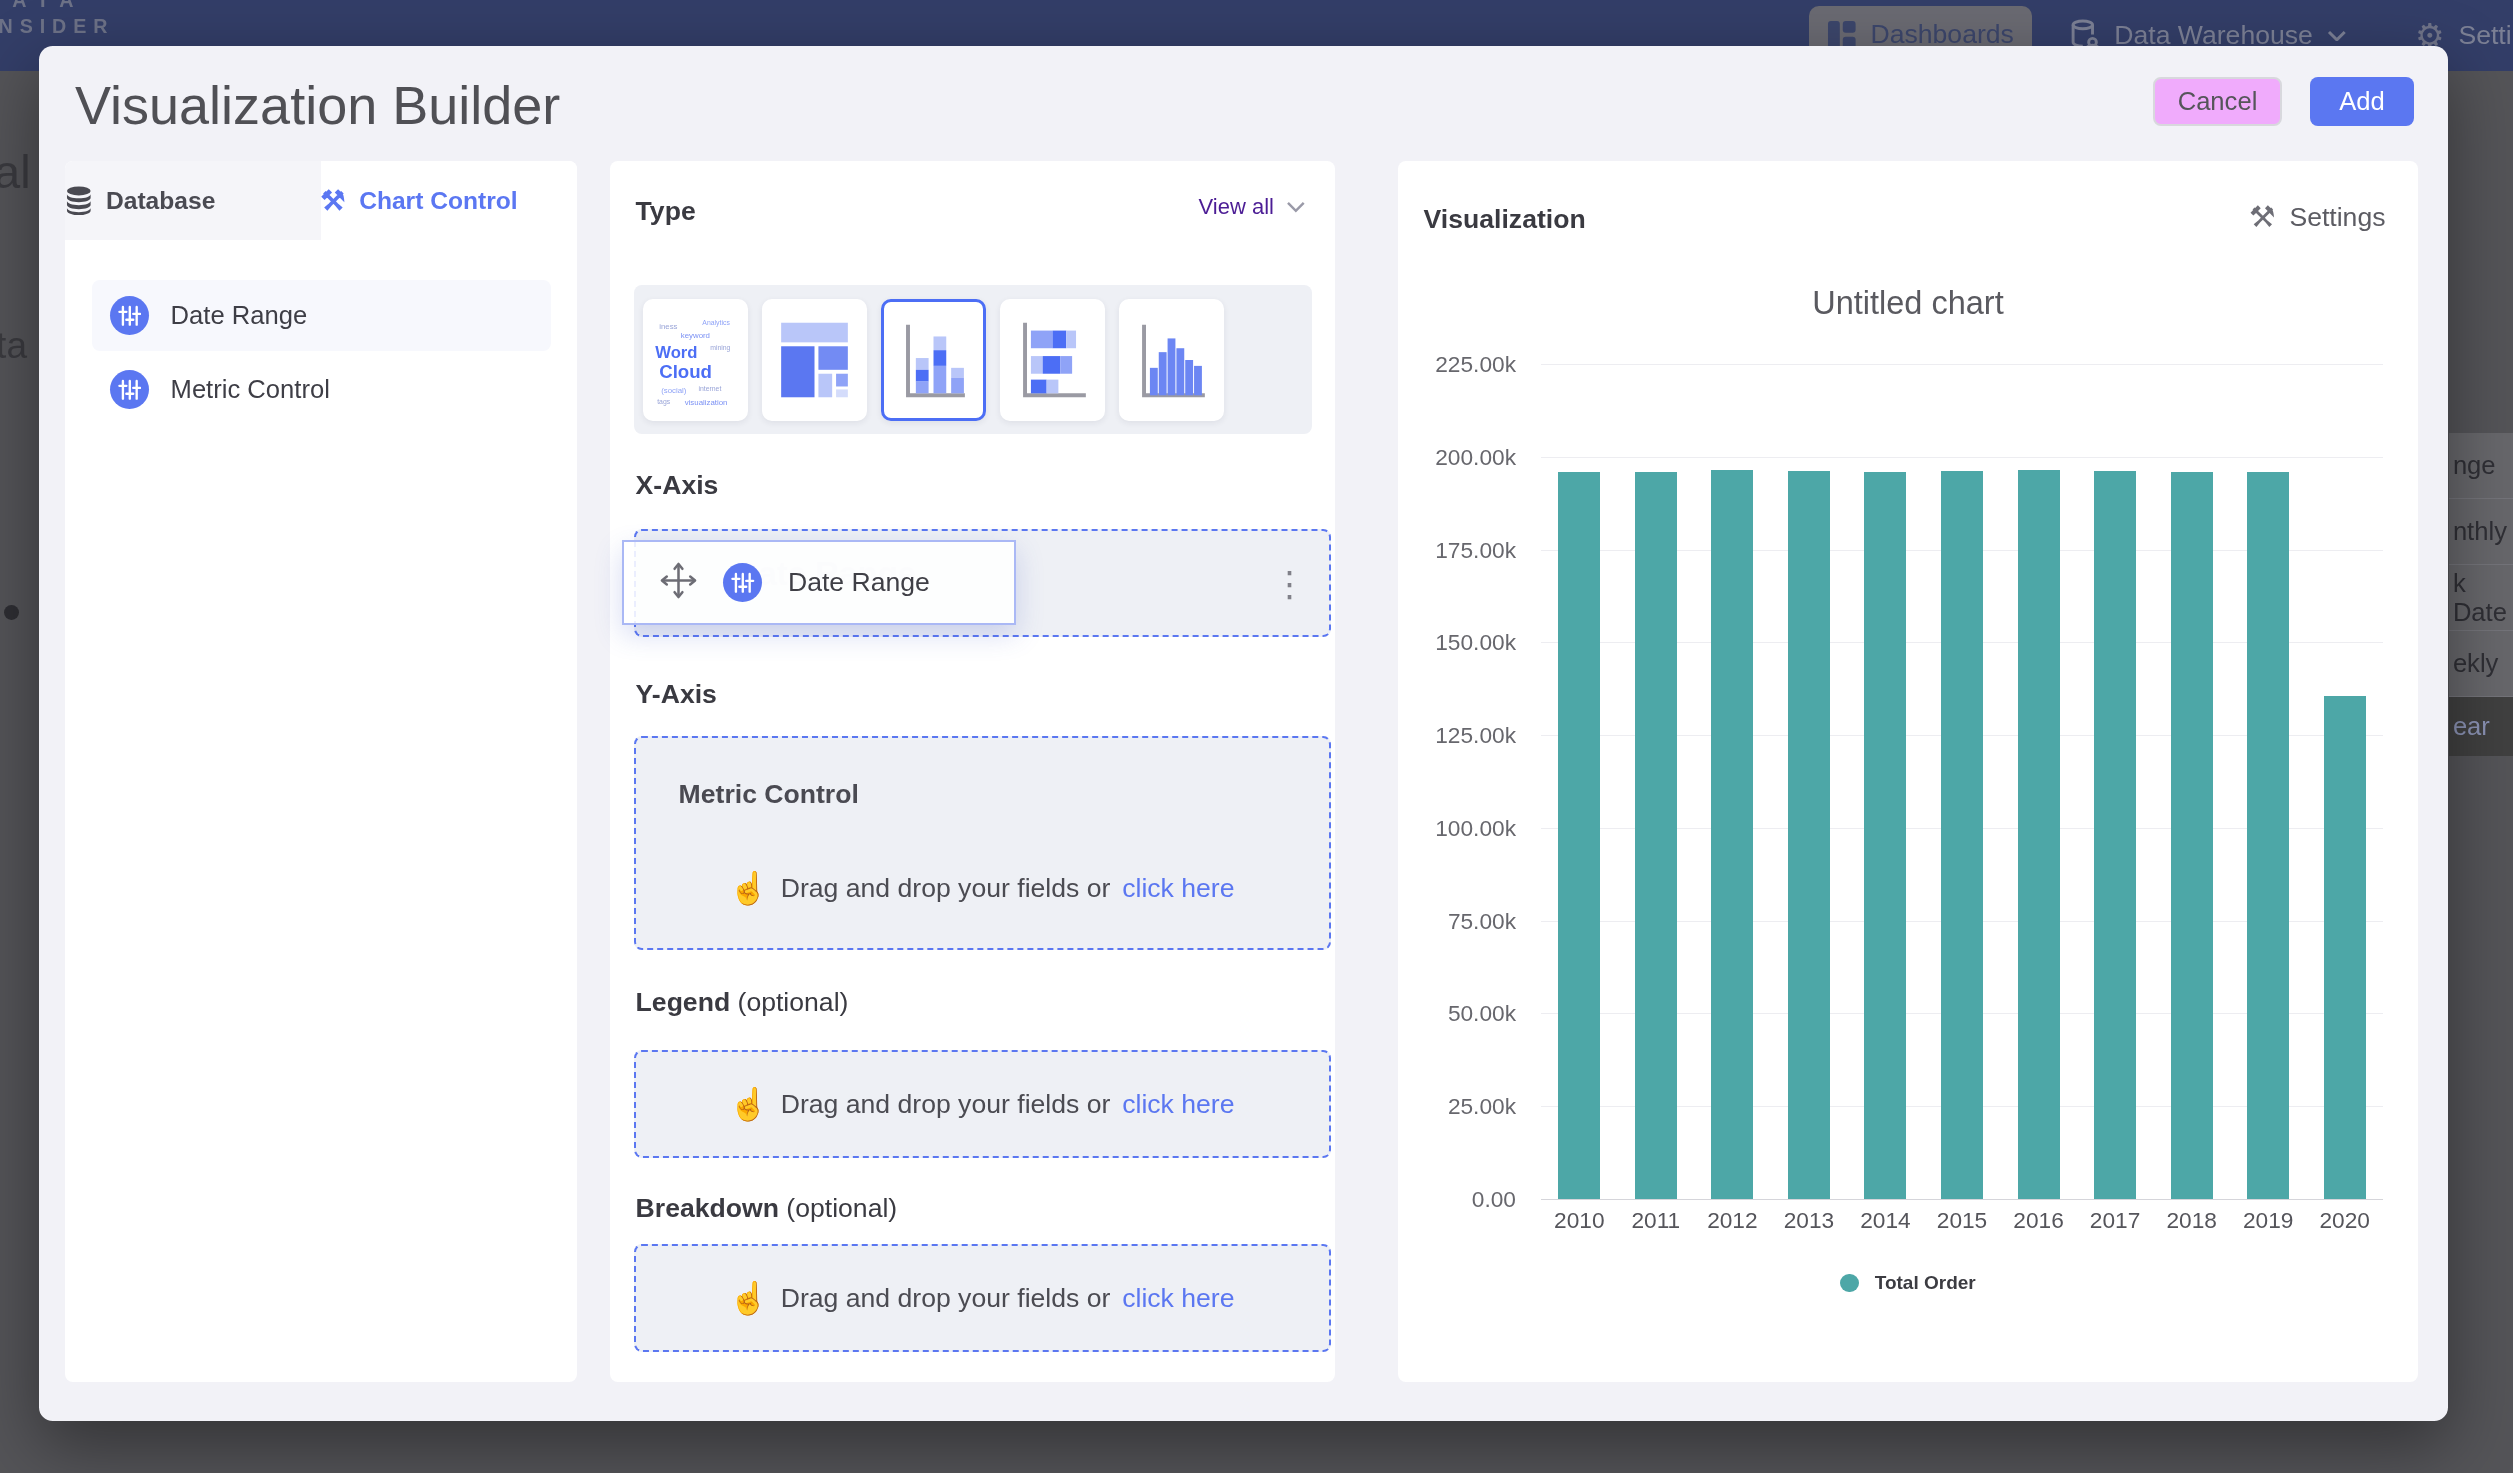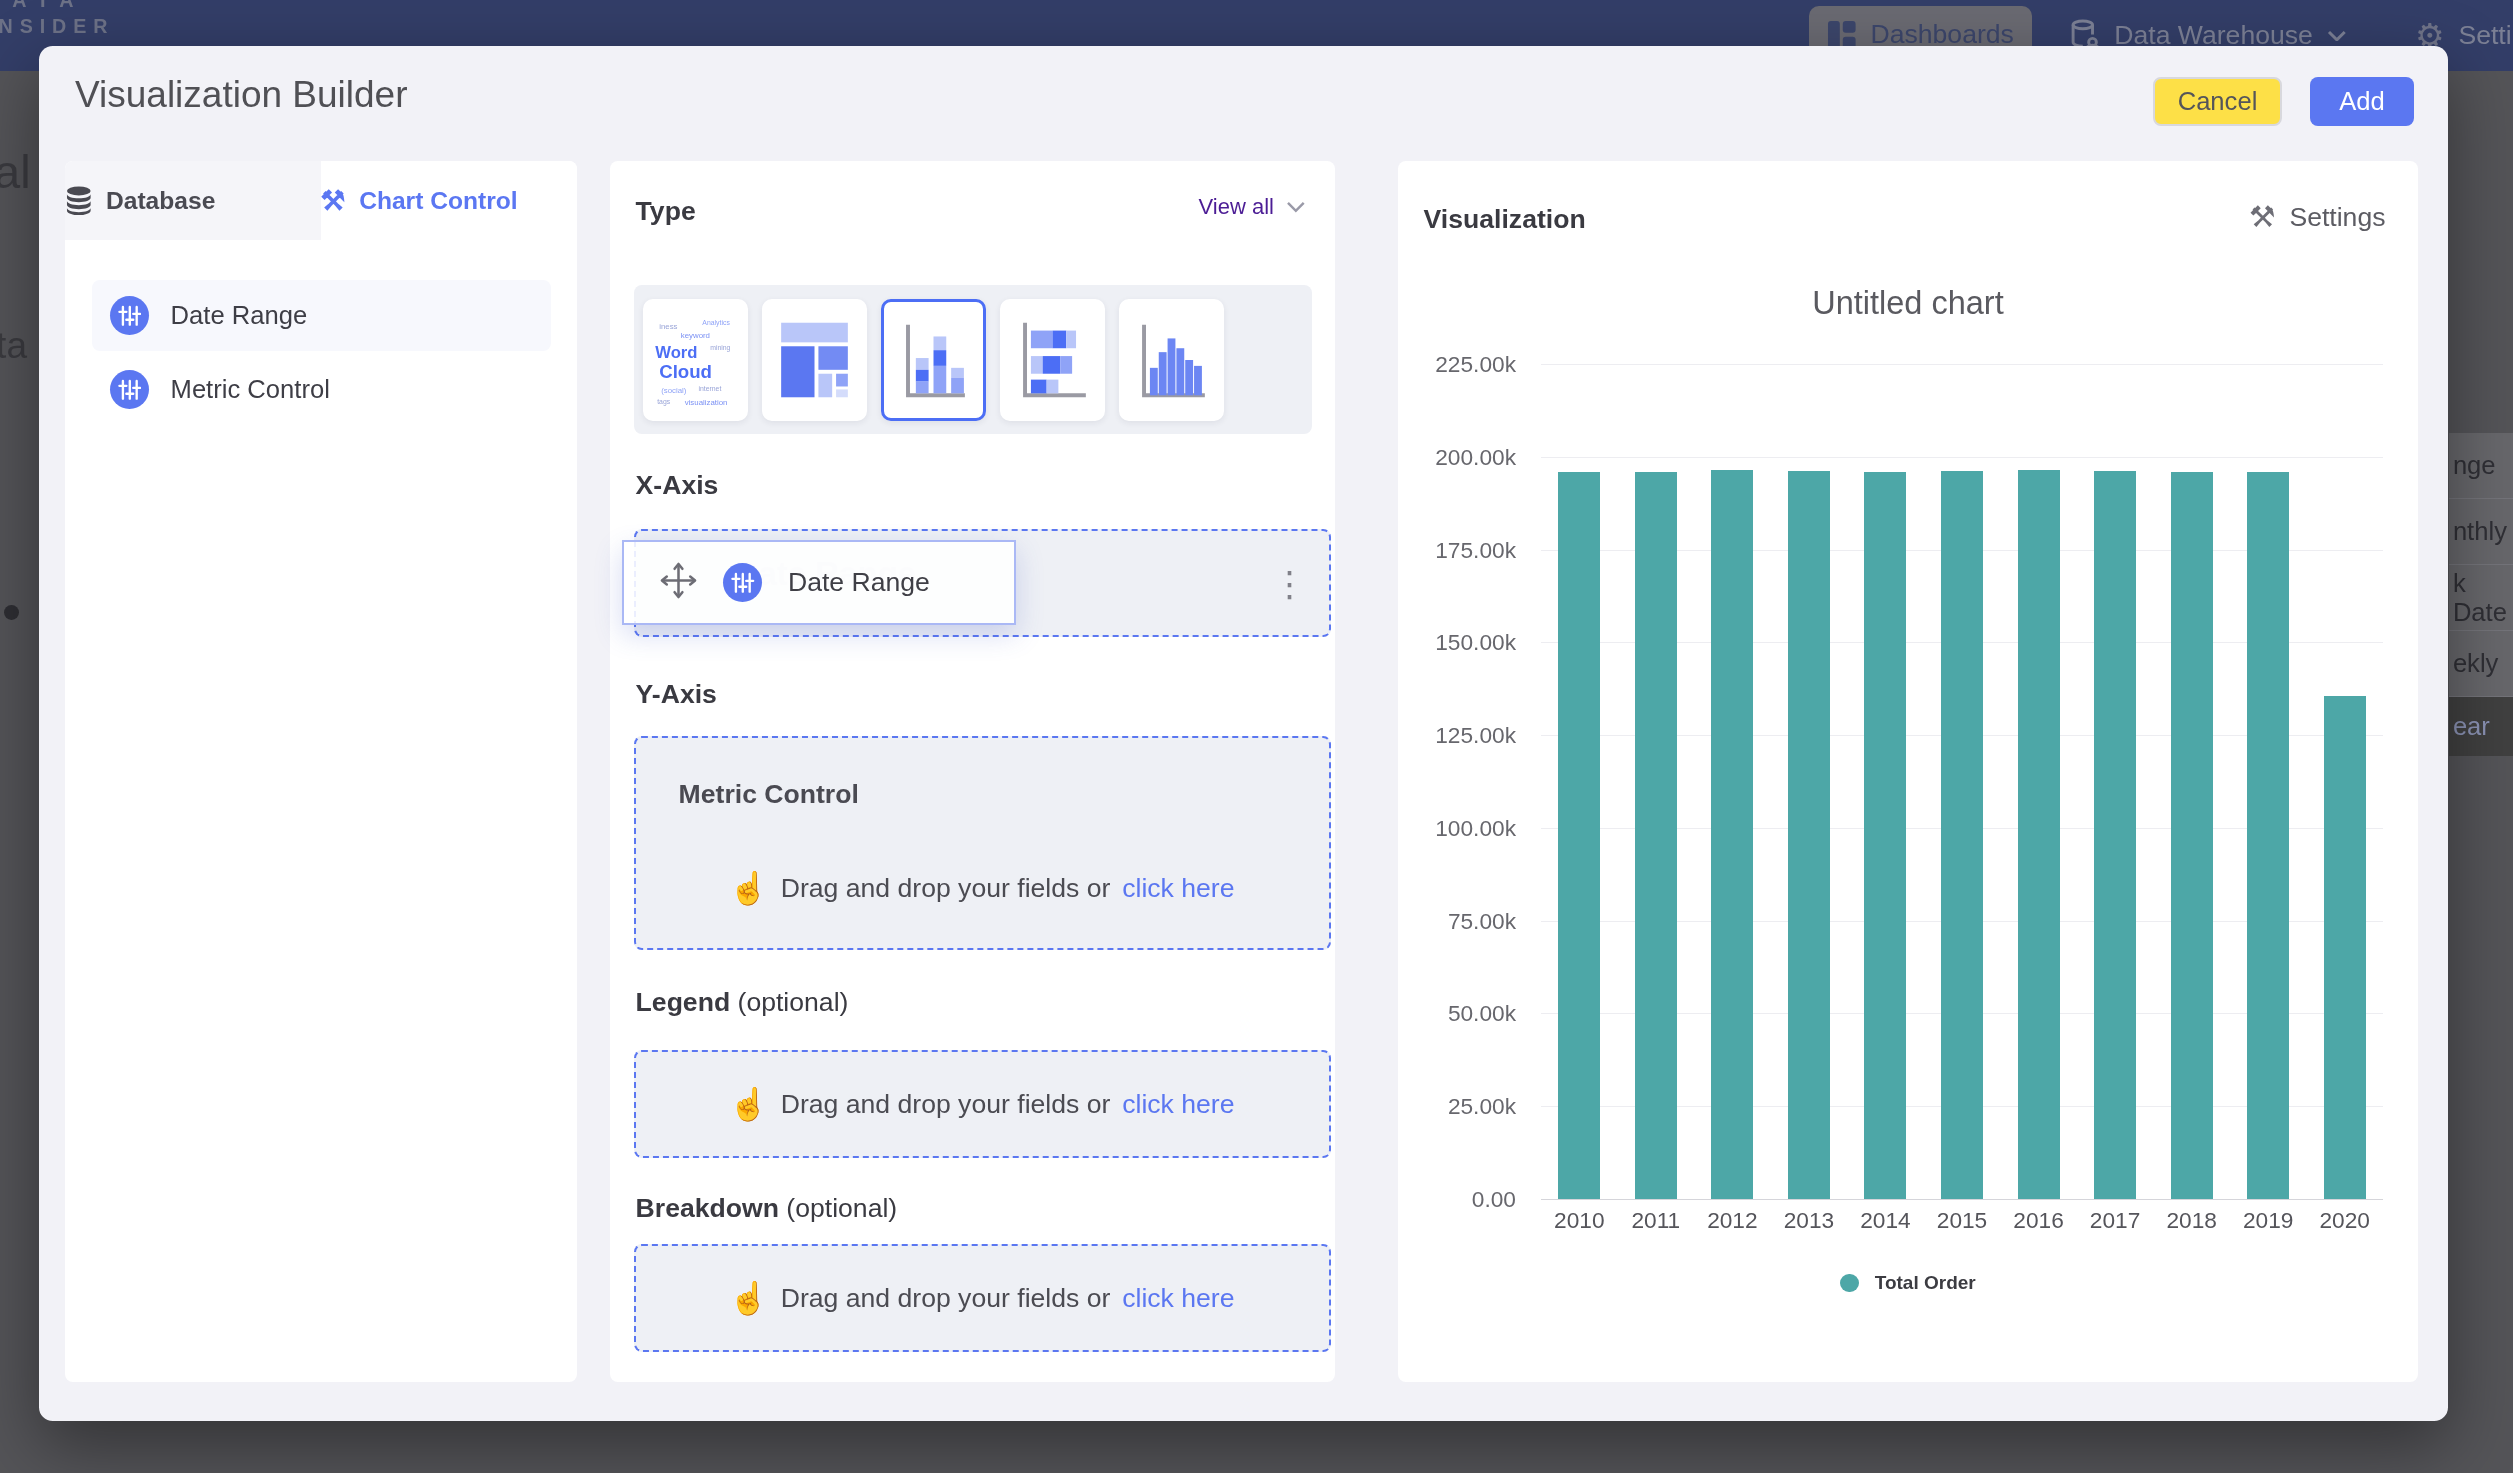--- a/index.html
+++ b/index.html
@@ -28,23 +28,23 @@
   .frag-b{left:-3.9px;top:325px;font-size:37px;}
   .bullet{position:absolute;left:3.9px;top:605px;width:14.8px;height:14.8px;border-radius:50%;background:#2e2e33;}
   
   .dd-strip{position:absolute;left:2449px;top:433px;width:65px;background:#67676b;}
   .dd-item{height:65px;display:flex;align-items:center;color:#2f2f35;font-size:25.6px;padding-left:3.9px;
     border-bottom:1px solid #74747a;}
   .dd-item.selected{background:#404040;color:#8b93b5;border-bottom:none;height:59px;}
   
   .modal{position:absolute;left:39px;top:46px;width:2409px;height:1375px;background:#f2f2f7;
     border-radius:13.8px;box-shadow:0 23.6px 69px rgba(0,0,0,.4);}
-  .modal-title{position:absolute;left:36px;top:27.6px;font-size:37px;font-weight:500;color:#505055;}
+  .modal-title{position:absolute;left:36px;top:27.6px;font-size:54px;font-weight:500;color:#505055;}
   .btn{position:absolute;top:30.5px;height:49px;border-radius:7.9px;font-size:25.6px;display:flex;align-items:center;justify-content:center;box-sizing:border-box;}
-  .btn-cancel{left:2114px;width:129px;background:#fde047;border:2px solid #d8d8dd;color:#55555a;}
+  .btn-cancel{left:2114px;width:129px;background:#f0abfc;border:2px solid #d8d8dd;color:#55555a;}
   .btn-add{left:2271px;width:104px;background:#5b77f1;color:#fff;border:none;}
   .panel{position:absolute;top:115px;height:1221px;background:#fff;border-radius:7.9px;}
   .panel-left{left:25.6px;width:512px;}
   .panel-mid{left:571px;width:725px;}
   .panel-right{left:1359px;width:1020px;}
   
   .tabs{display:flex;height:79px;}
   .tab{flex:1;display:flex;align-items:center;justify-content:flex-start;gap:13.8px;font-size:24.6px;font-weight:bold;cursor:default;}
   .tab-inactive{background:#f5f5f9;color:#4a4a52;border-radius:7.9px 0 0 0;}
   .tab-active{background:#fff;color:#5b77f2;border-radius:0 7.9px 0 0;}

